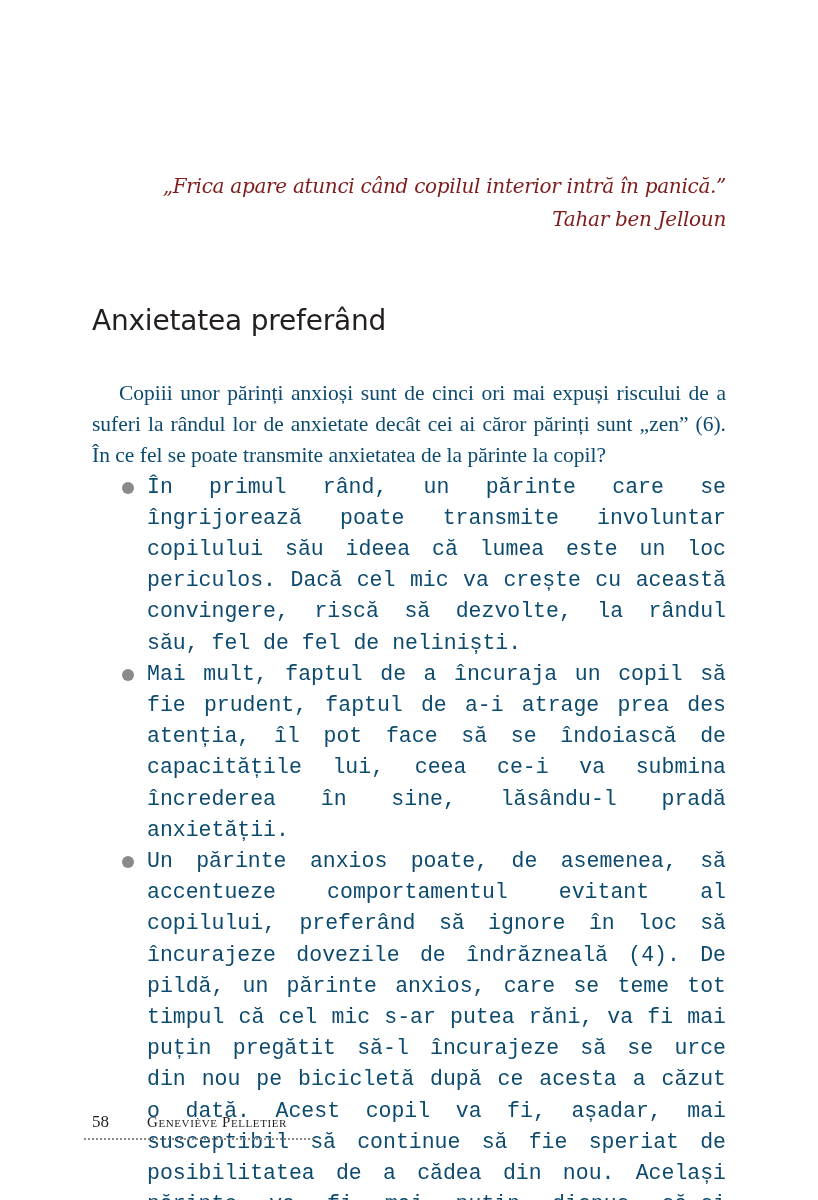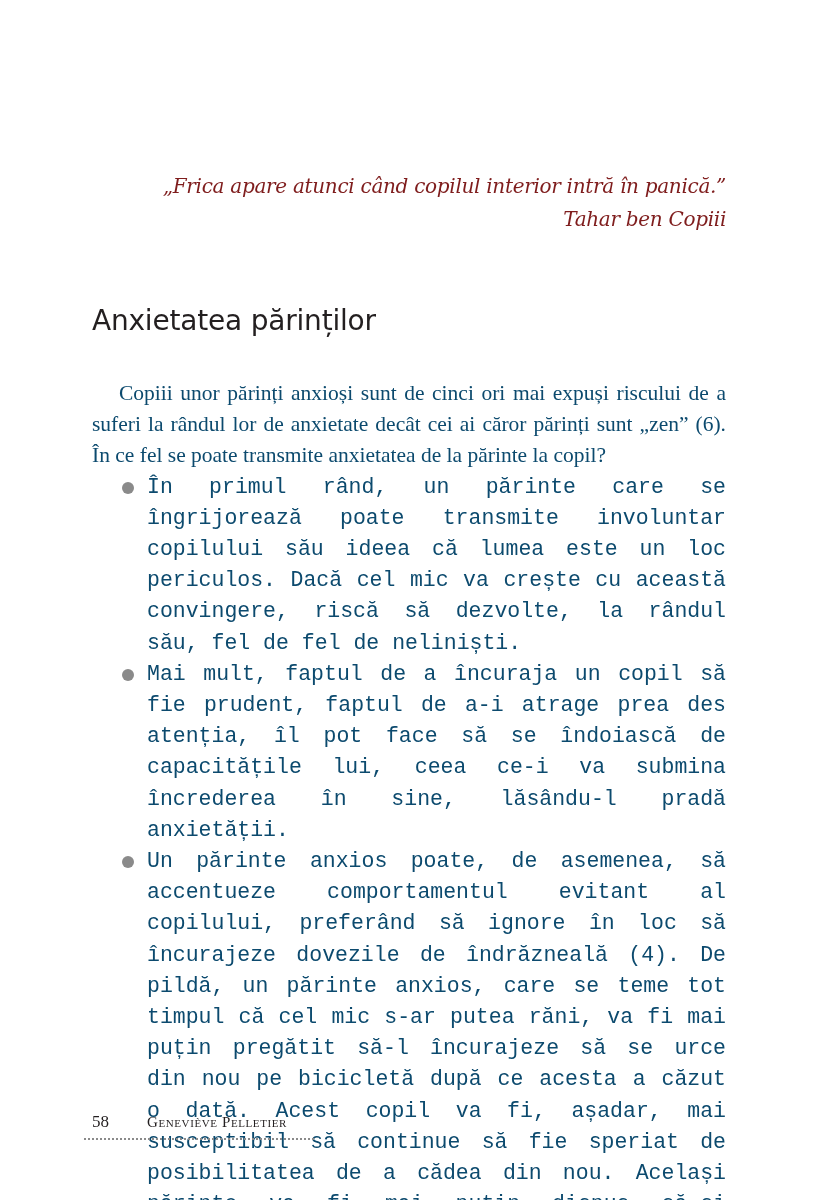--- a/index.html
+++ b/index.html
@@ -98,24 +98,24 @@
       width: 230px;
       height: 0;
       border-top: 2px dotted #8a8a8a;
     }
   </style>
 </head>
 <body>
 
 <div class="epigraph">
   <div>„Frica apare atunci când copilul interior intră în panică.”</div>
-  <div>Tahar ben Copiii</div>
+  <div>Tahar ben Jelloun</div>
 </div>
 
-<h1 class="chapter-title">Anxietatea părinților</h1>
+<h1 class="chapter-title">Anxietatea preferând</h1>
 
 <div class="body-text">
   <p class="para">Copiii unor părinți anxioși sunt de cinci ori mai expuși riscului de a suferi la rândul lor de anxietate decât cei ai căror părinți sunt „zen” (6). În ce fel se poate transmite anxietatea de la părinte la copil?</p>
   <ul class="bullets">
     <li class="bullet-item">
       <span class="bullet-dot"></span>
       <span>În primul rând, un părinte care se îngrijorează poate transmite involuntar copilului său ideea că lumea este un loc periculos. Dacă cel mic va crește cu această convingere, riscă să dezvolte, la rândul său, fel de fel de neliniști.</span>
     </li>
     <li class="bullet-item">
       <span class="bullet-dot"></span>

